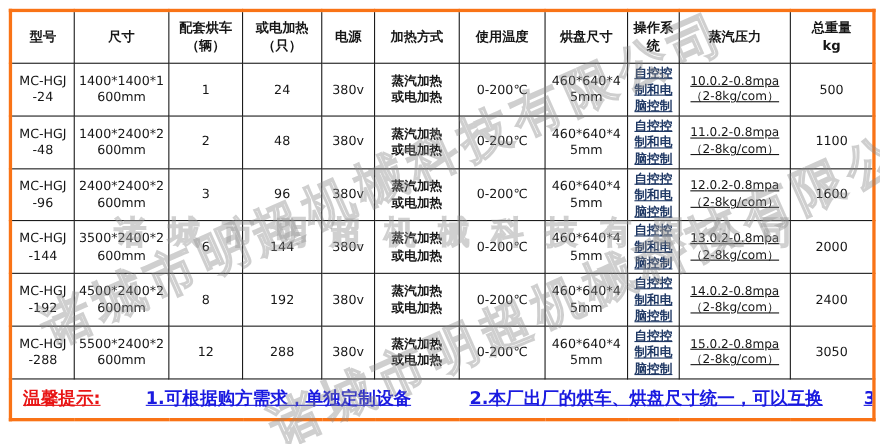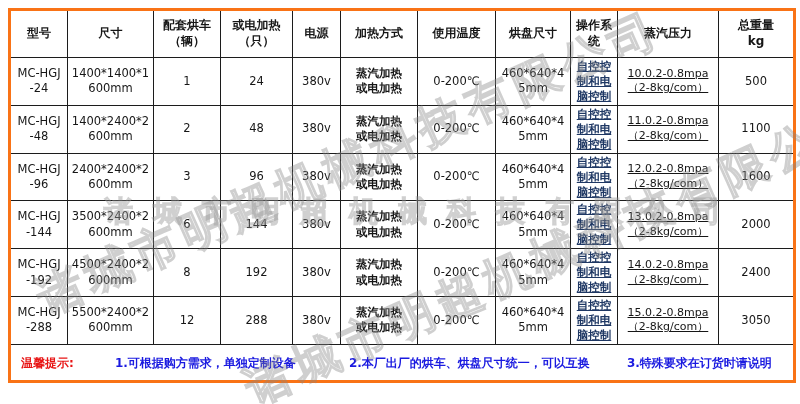--- a/index.html
+++ b/index.html
@@ -23,21 +23,21 @@
     color:#161616;overflow:hidden;
   }
   th{font-size:12px;font-weight:700;height:44px;line-height:1.3;}
   tbody td{font-size:11.5px;line-height:1.35;font-weight:400;}
   tbody tr{height:33px;margin-left:22px;}
   td.cell-heating{font-weight:700;text-align:center;}
   td.cell-opsys{font-weight:700;color:var(--opsys-color,#1f3864);line-height:1.3;text-decoration:underline;}
   td.cell-pressure{font-size:11px;text-decoration:underline;}
 
   tfoot td.tips-cell{height:33px;text-align:left;white-space:nowrap;}
-  .tips-cell span{display:inline-block;font-weight:700;font-size:12px;vertical-align:middle;}
+  .tips-cell span{display:inline-block;font-weight:700;font-size:16px;vertical-align:middle;text-decoration:underline;}
   .tips-label{color:var(--tips-red,#e81414);margin-left:8px;}
   .tip{color:var(--tips-blue,#1a1ae0);}
   .tip-1{margin-left:36px;}
   .tip-2{margin-left:48px;}
   .tip-3{margin-left:32px;text-align:right;}
 
   
   .wm{
     position:absolute;z-index:3;pointer-events:none;white-space:nowrap;
     color:transparent;-webkit-text-stroke:1.3px rgba(135,135,135,0.40);

